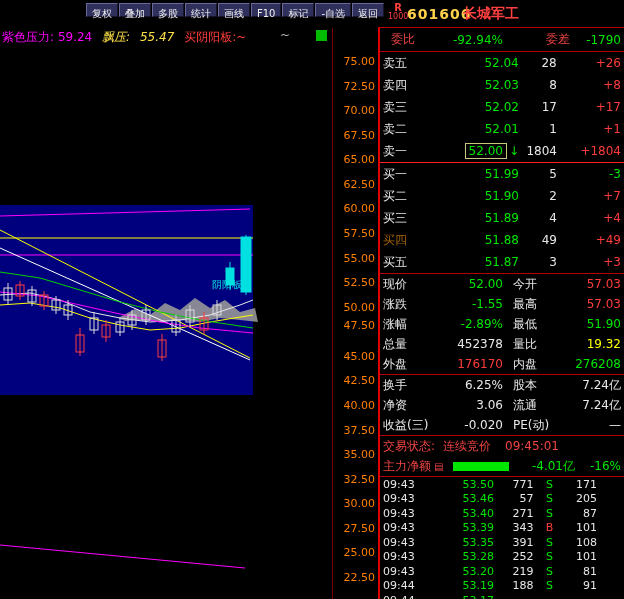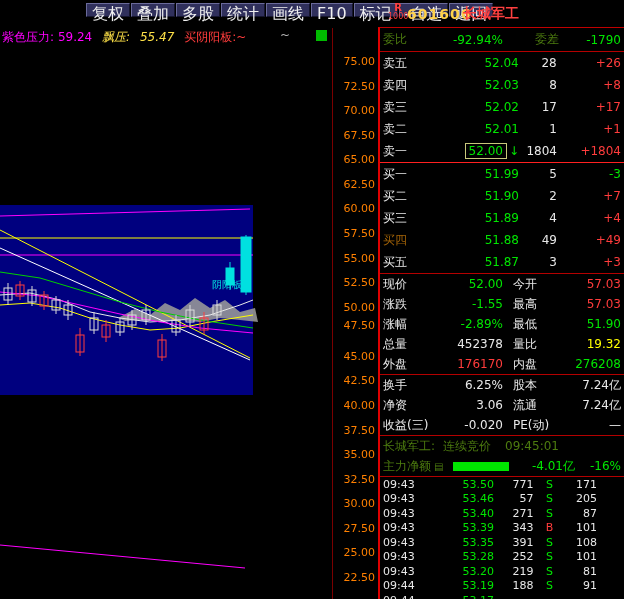--- a/index.html
+++ b/index.html
@@ -4,21 +4,21 @@
 <style>
   html,body{margin:0;padding:0;background:#000;}
   body{width:624px;height:599px;overflow:hidden;font-family:"DejaVu Sans",sans-serif;}
   #app{position:relative;width:624px;height:599px;background:#000;}
 
   
   .toolbar{position:absolute;left:0;top:0;width:624px;height:27px;background:#000;}
   .tb-buttons{position:absolute;left:86px;top:3px;display:flex;}
   .tb-btn{height:14px;box-sizing:border-box;padding:2px 5px;margin-right:1px;background:#30305c;
           border:1px solid #6a6a9a;border-bottom-color:#15152e;border-right-color:#15152e;
-          color:#f0f0f0;font-size:16px;line-height:15px;white-space:nowrap;cursor:pointer;}
+          color:#f0f0f0;font-size:10px;line-height:15px;white-space:nowrap;cursor:pointer;}
   .stock-marker{position:absolute;left:388px;top:3px;color:#ff4040;font-size:8px;line-height:9px;text-align:center;}
   .stock-marker .r{font-size:10px;font-weight:bold;}
   .stock-code{position:absolute;left:407px;top:6px;color:#ffd24a;font-size:14px;font-weight:bold;letter-spacing:1px;}
   .stock-name{position:absolute;left:463px;top:5px;color:#ff4040;font-size:14px;font-weight:bold;}
 
   
   .chart{position:absolute;left:0;top:28px;width:332px;height:571px;background:#000;}
   #chart-svg{position:absolute;left:0;top:14px;width:332px;height:557px;}
   .indicator{position:absolute;left:2px;top:1px;font-size:12px;white-space:nowrap;}
   .ind-purple{color:#ff00ff;}
@@ -33,21 +33,21 @@
 
   
   .panel{position:absolute;left:378px;top:27px;width:246px;height:572px;box-sizing:border-box;
          border-left:2px solid #e00000;border-top:1px solid #c00000;background:#000;font-size:12px;color:#e8e8e8;}
   .row{display:flex;align-items:center;height:22px;padding:0 3px;box-sizing:border-box;}
   .row-hdr{height:23px;}
   .row-q{height:20px;}
   .row-tick{height:14.5px;font-size:11px;}
   .divider{border-top:1px solid #b40000;height:0;}
   .divider.bright{border-top-color:#ff2020;}
-  .green{color:#00e600;} .white{color:#4d7c0f;}
+  .green{color:#00e600;} .white{color:#ef4444;text-align:center;}
 
   .c1{width:40px;} .c2{width:80px;text-align:right;} .c3{width:46px;margin-left:32px;} .c4{flex:1;text-align:right;}
 
   .lv-label{width:40px;}
   .lv-price{width:96px;display:flex;justify-content:flex-end;align-items:center;}
   .pbox{border:1px solid #c8c87a;padding:0 3px;}
   .arr{margin-left:2px;}
   .lv-vol{width:38px;text-align:right;}
   .lv-diff{flex:1;text-align:right;}
 
@@ -332,21 +332,21 @@
         <div class="row row-q">
           <span class="q-l1" style="color: rgb(232, 232, 232);">收益(三)</span>
           <span class="q-v1" style="color: rgb(232, 232, 232);">-0.020</span>
           <span class="q-l2" style="color: rgb(232, 232, 232);">PE(动)</span>
           <span class="q-v2" style="color: rgb(232, 232, 232);">—</span>
         </div>
       </div>
     <div class="divider"></div>
 
     <div class="row row-q">
-      <span class="white">长城军工:</span>
+      <span class="white">交易状态:</span>
       <span class="st-value white">连续竞价</span>
       <span class="st-time white">09:45:01</span>
     </div>
 
     <div class="row row-q">
       <span class="white">主力净额</span>
       <span class="mf-icon white">▤</span>
       <span class="mf-bar"></span>
       <span class="mf-amount">-4.01亿</span>
       <span class="mf-pct">-16%</span>

